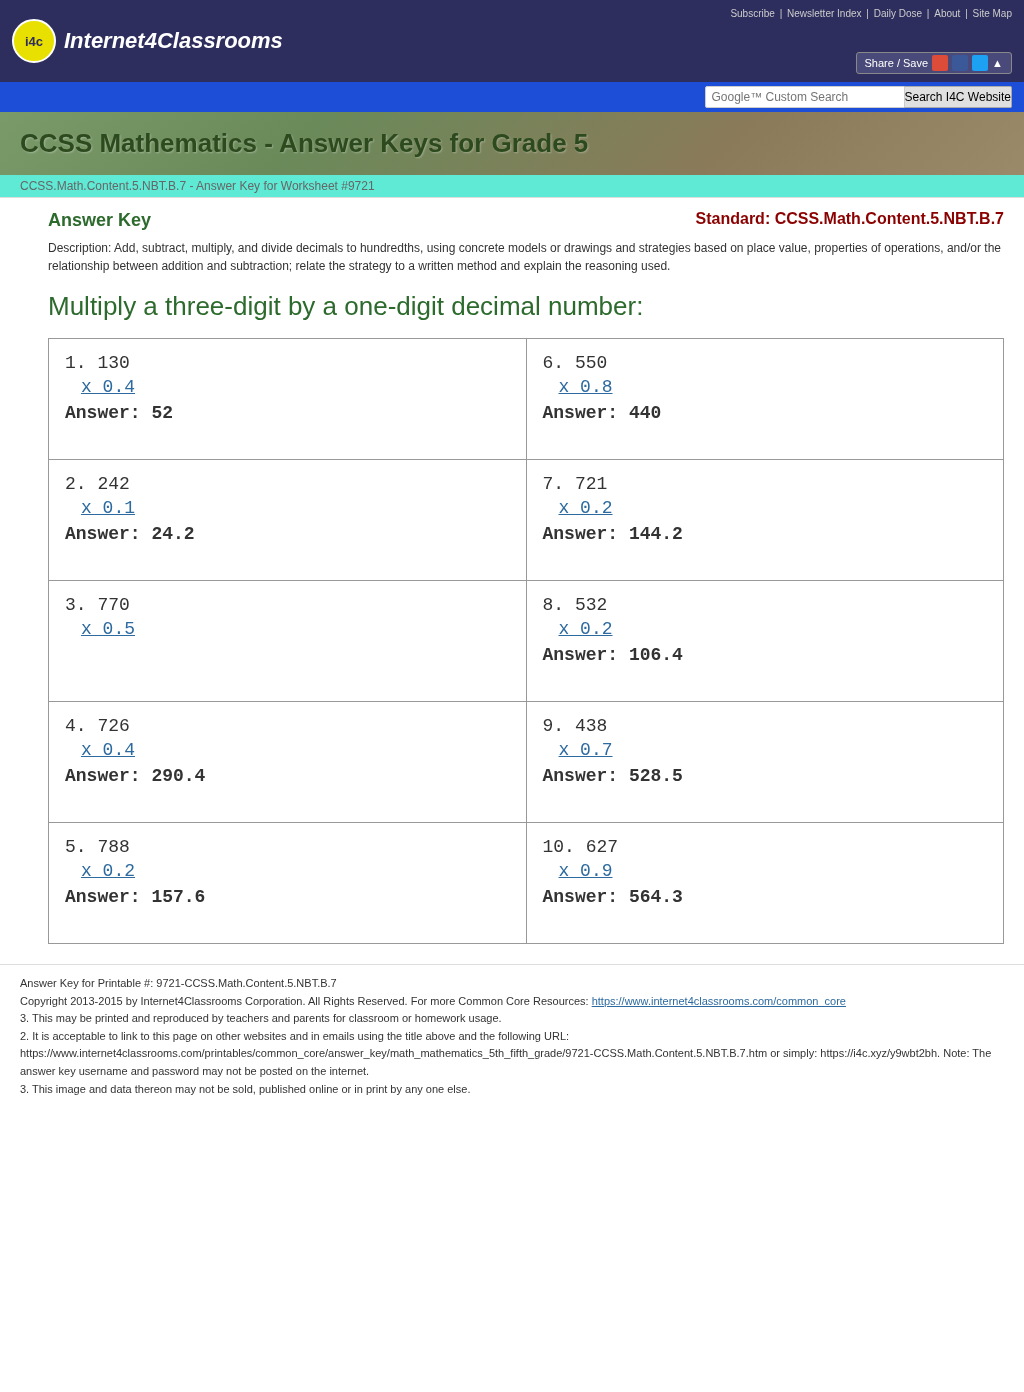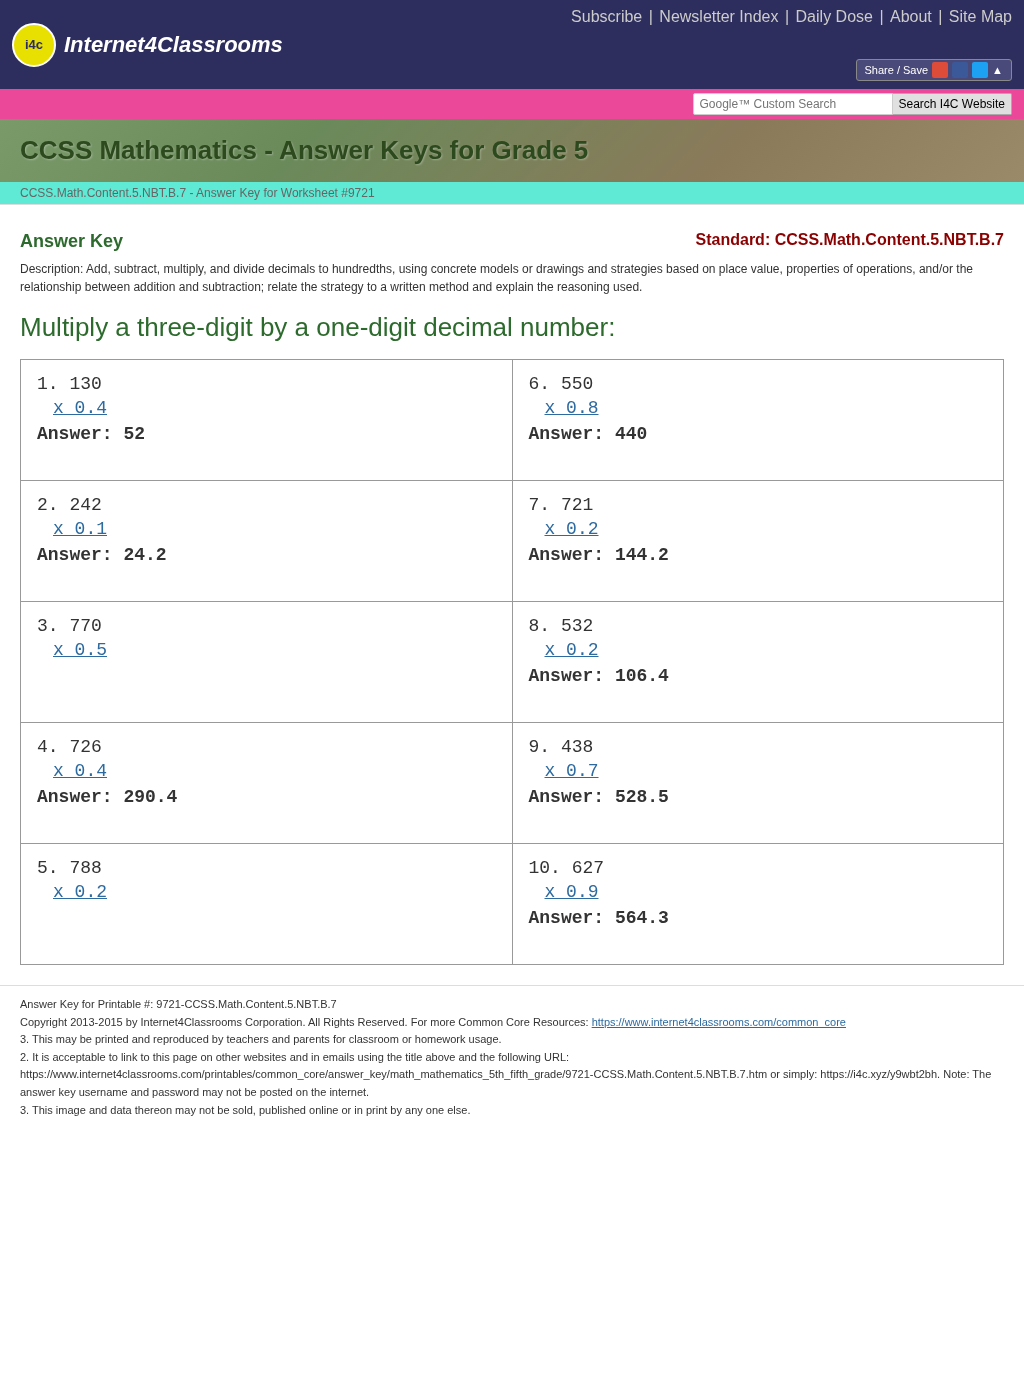--- a/index.html
+++ b/index.html
@@ -30,21 +30,21 @@
       color: #fff;
       font-size: 22px;
       font-style: italic;
       font-weight: bold;
     }
     #header-right {
       text-align: right;
     }
     #nav-links {
       color: #ccc;
-      font-size: 16px;
+      font-size: 10px;
       margin-bottom: 4px;
     }
     #nav-links a {
       color: #ccc;
       text-decoration: none;
     }
     #nav-links span { margin: 0 2px; }
     #share-bar {
       display: flex;
       align-items: center;
@@ -65,35 +65,35 @@
       width: 16px; height: 16px;
       background: #3b5998;
       border-radius: 2px;
       display: inline-block;
     }
     .share-icon.tw { background: #1da1f2; }
     .share-icon.gp { background: #dd4b39; }
 
     
     #search-bar {
-      background: #ec4899;
+      background: #1d4ed8;
       padding: 4px 12px;
       display: flex;
       align-items: center;
       justify-content: flex-end;
     }
     #search-input {
       width: 200px;
       padding: 3px 6px;
       font-size: 12px;
       border: 1px solid #ccc;
       border-radius: 2px 0 0 2px;
     }
     #search-button {
-      padding: 3px 6px;
+      padding: 3px 0;
       font-size: 12px;
       background: #e0e0e0;
       border: 1px solid #aaa;
       border-left: none;
       border-radius: 0 2px 2px 0;
       cursor: pointer;
     }
 
     
     #banner {
@@ -113,21 +113,22 @@
     #breadcrumb {
       padding: 4px 20px;
       font-size: 12px;
       color: #666;
       background: #5eead4;
       border-bottom: 1px solid #ddd;
     }
 
     
     #main {
-      padding: 26px 20px 20px 20px;
+      padding: 12px 20px 20px 20px;
+      margin-left: 28px;
     }
 
     
     #ak-header {
       display: flex;
       justify-content: space-between;
       align-items: flex-start;
       margin-bottom: 8px;
     }
     #ak-title {
@@ -309,20 +310,21 @@
         <div class="problem-cell">
           <div class="problem-number">9.  438</div>
           <div class="problem-multiplier">x 0.7</div>
           <div class="problem-answer">Answer: 528.5</div>
         </div>
       </div>
       <div class="problem-row">
         <div class="problem-cell">
           <div class="problem-number">5.  788</div>
           <div class="problem-multiplier">x 0.2</div>
+          <div class="problem-answer">Answer: 157.6</div>
         </div>
         <div class="problem-cell">
           <div class="problem-number">10.  627</div>
           <div class="problem-multiplier">x 0.9</div>
           <div class="problem-answer">Answer: 564.3</div>
         </div>
       </div>
     </div>
 
 </div>

